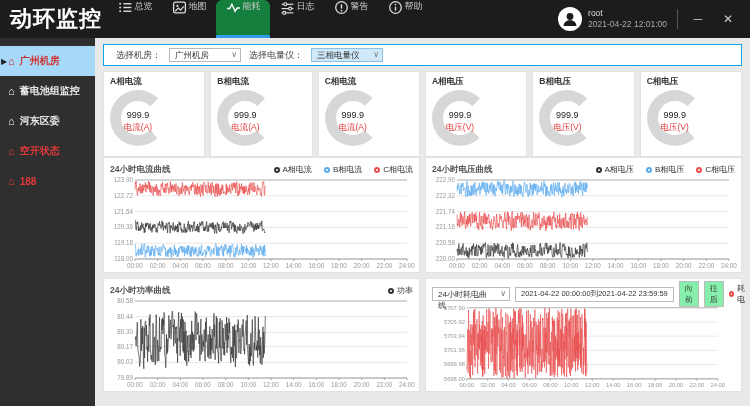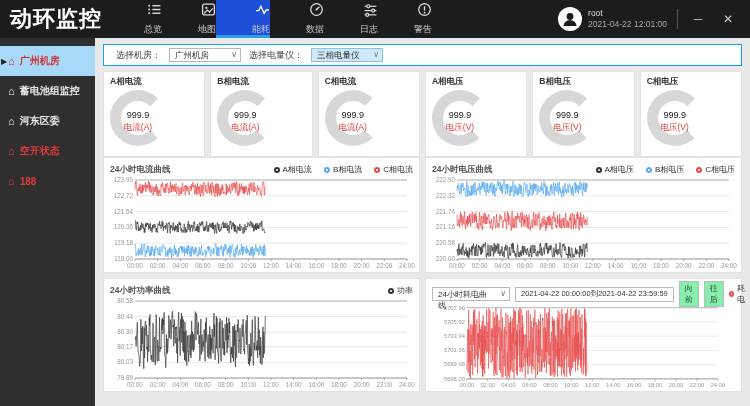--- a/index.html
+++ b/index.html
@@ -4,23 +4,23 @@
 <style>
   * { margin:0; padding:0; box-sizing:border-box; }
   html,body { width:750px; height:406px; overflow:hidden; }
   body { font-family:"Liberation Sans","DejaVu Sans",sans-serif; background:#e9e9e9; }
   .app { width:750px; height:406px; display:flex; flex-direction:column; position:relative; }
 
   
   .topbar { height:38px; background:#1c1c1c; display:flex; align-items:stretch; flex:0 0 38px; }
   .logo { width:108px; color:#fff; font-size:22px; font-weight:bold; display:flex; align-items:center; padding-left:10px; letter-spacing:1px; }
   .nav { display:flex; align-items:stretch; }
-  .nav-tab { width:54px; display:flex; flex-direction:column; align-items:flex-end; justify-content:center; gap:2px; cursor:pointer; position:relative; }
+  .nav-tab { width:54px; display:flex; flex-direction:row; align-items:flex-start; justify-content:center; gap:2px; cursor:pointer; position:relative; }
   .nav-tab .tab-label { font-size:9px; color:#c9c9c9; }
-  .nav-tab.active { background:#1d4ed8; }
+  .nav-tab.active { background:#15803d;border-radius:6px; }
   .nav-tab.active::after { content:""; position:absolute; left:0; right:0; bottom:0; height:3px; background:#2e9fe6; }
   .nav-tab svg { width:15px; height:15px; }
   .top-right { margin-left:auto; display:flex; align-items:center; padding-right:12px; gap:10px; }
   .user { display:flex; align-items:center; gap:6px; }
   .avatar { width:24px; height:24px; border-radius:50%; background:#fff; display:flex; align-items:center; justify-content:center; }
   .user-meta { display:flex; flex-direction:column; line-height:1.25; }
   .user-name { color:#ddd; font-size:8.5px; }
   .user-time { color:#aaa; font-size:8.5px; }
   .win-sep { width:1px; height:20px; background:#555; }
   .win-btn { color:#ccc; font-size:12px; width:20px; text-align:center; cursor:pointer; }
@@ -99,44 +99,44 @@
         <span class="tab-label">地图</span>
       </div>
       <div class="nav-tab active">
         <span><svg viewBox="0 0 14 14">
               <polyline points="1,8 3.5,8 5.5,4 8.5,10.5 10.5,7.5 13,7.5" fill="none" stroke="#fff" stroke-width="1.3"></polyline>
             </svg></span>
         <span class="tab-label">能耗</span>
       </div>
       <div class="nav-tab">
         <span><svg viewBox="0 0 14 14">
-              <circle cx="7" cy="7" r="5.4" fill="none" stroke="#ddd" stroke-width="1.2"></circle>
-              <line x1="7" y1="7" x2="9.8" y2="4.4" stroke="#ddd" stroke-width="1.2"></line>
-              <circle cx="7" cy="7" r="1" fill="#ddd"></circle>
-            </svg></span>
-        <span class="tab-label">数据</span>
-      </div>
-      <div class="nav-tab">
-        <span><svg viewBox="0 0 14 14">
               <line x1="1.5" y1="4" x2="12.5" y2="4" stroke="#ddd" stroke-width="1.1"></line>
               <circle cx="5" cy="4" r="1.4" fill="#1c1c1c" stroke="#ddd" stroke-width="1.1"></circle>
               <line x1="1.5" y1="8" x2="12.5" y2="8" stroke="#ddd" stroke-width="1.1"></line>
               <circle cx="9.5" cy="8" r="1.4" fill="#1c1c1c" stroke="#ddd" stroke-width="1.1"></circle>
               <line x1="1.5" y1="12" x2="12.5" y2="12" stroke="#ddd" stroke-width="1.1"></line>
               <circle cx="4" cy="12" r="1.4" fill="#1c1c1c" stroke="#ddd" stroke-width="1.1"></circle>
             </svg></span>
         <span class="tab-label">日志</span>
       </div>
       <div class="nav-tab">
         <span><svg viewBox="0 0 14 14">
               <circle cx="7" cy="7" r="5.4" fill="none" stroke="#ddd" stroke-width="1.2"></circle>
               <line x1="7" y1="4" x2="7" y2="8" stroke="#ddd" stroke-width="1.3"></line>
               <circle cx="7" cy="10" r="0.8" fill="#ddd"></circle>
             </svg></span>
         <span class="tab-label">警告</span>
+      </div>
+      <div class="nav-tab">
+        <span><svg viewBox="0 0 14 14">
+              <circle cx="7" cy="7" r="5.4" fill="none" stroke="#ddd" stroke-width="1.2"></circle>
+              <circle cx="7" cy="4.3" r="0.8" fill="#ddd"></circle>
+              <line x1="7" y1="6.3" x2="7" y2="10" stroke="#ddd" stroke-width="1.3"></line>
+            </svg></span>
+        <span class="tab-label">帮助</span>
       </div>
     </div>
 
     <div class="top-right">
       <div class="user">
         <div class="avatar">
           <svg width="22" height="22" viewBox="0 0 22 22">
               <circle cx="11" cy="11" r="10" fill="#fff"></circle>
               <circle cx="11" cy="8.5" r="3.4" fill="#1c1c1c"></circle>
               <path d="M4.5 18 a 6.5 6 0 0 1 13 0 Z" fill="#1c1c1c"></path>

